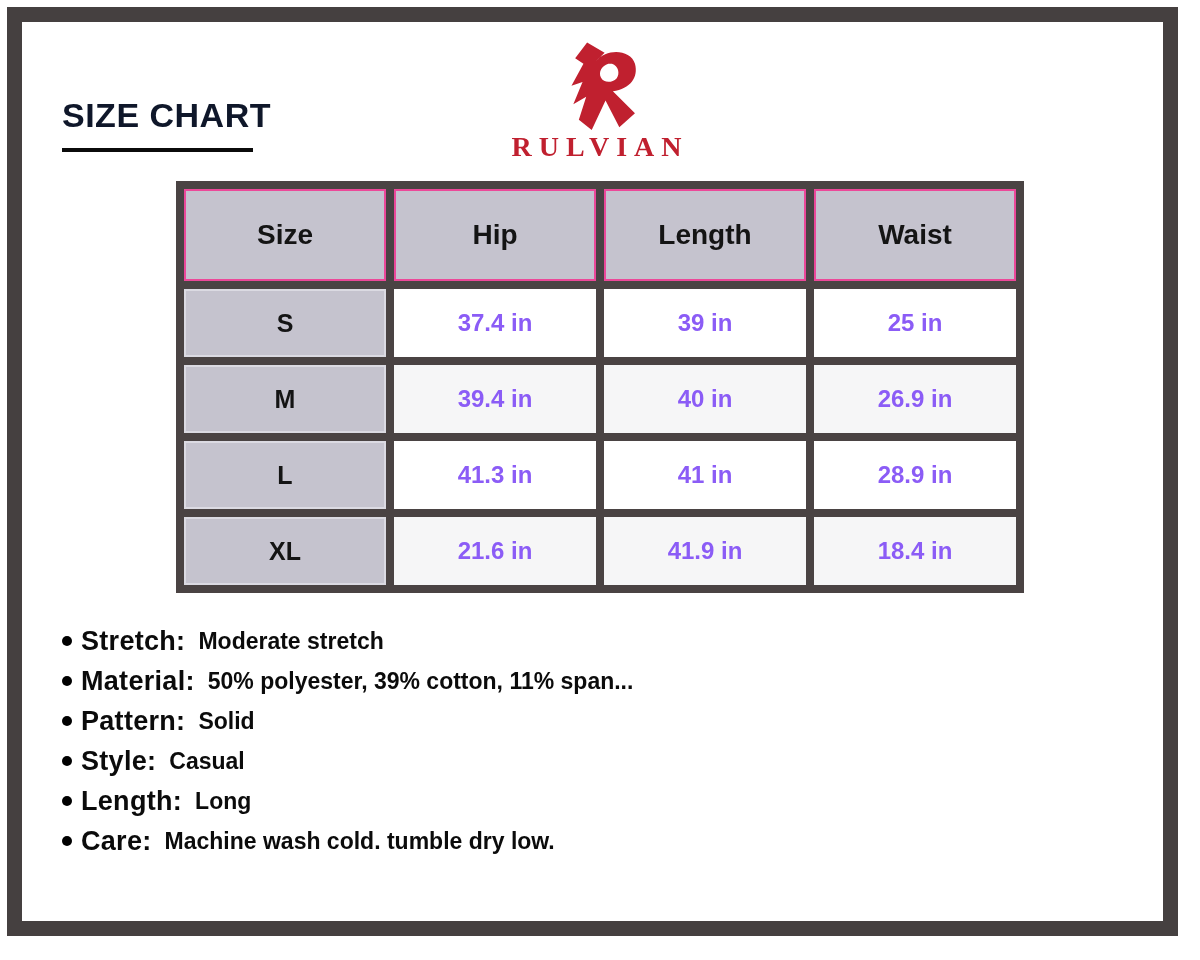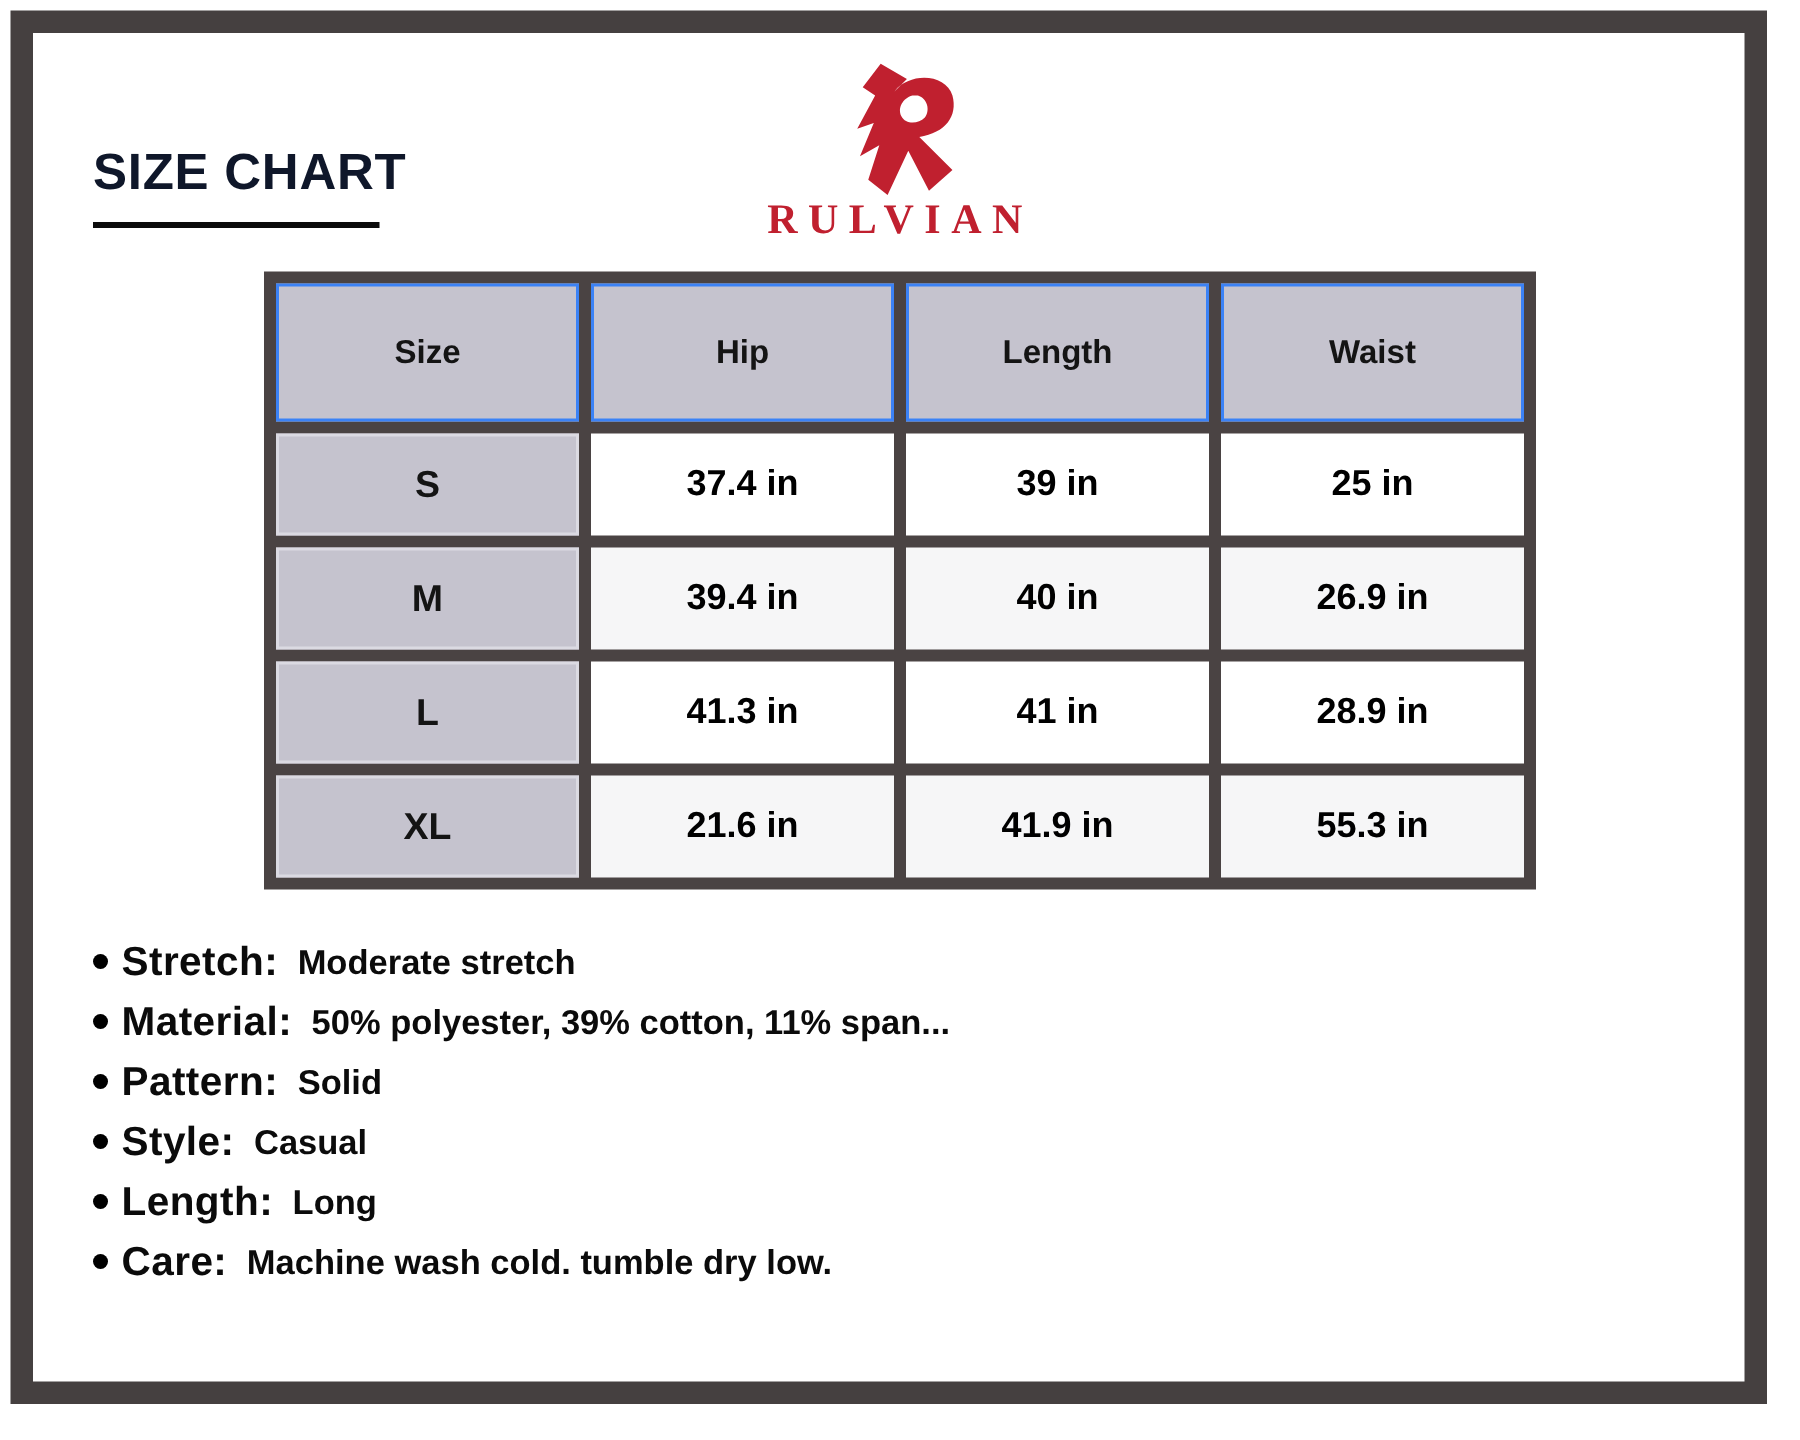--- a/index.html
+++ b/index.html
@@ -42,29 +42,29 @@
     border-collapse: separate; border-spacing: 8px;
     background: #4a4343;
   }
   .size-table th, .size-table td {
     width: 202px; box-sizing: border-box;
     text-align: center; vertical-align: middle;
     font-weight: bold; padding: 0;
   }
   .size-table th {
     height: 92px; background: #c5c3ce;
-    border: 2px solid #3b82f6; font-size: 22px; color: #141414;
+    border: 2px solid #ec4899; font-size: 28px; color: #141414;
   }
   .size-table td.size-cell {
     height: 68px; background: #c5c3ce;
     border: 2px solid #dbdae2; font-size: 25px; color: #141414;
   }
   .size-table td.val-cell {
     height: 68px; background: #ffffff;
-    border: 2px solid rgba(0,0,0,0); font-size: 24px; color: #000000;
+    border: 2px solid rgba(0,0,0,0); font-size: 24px; color: #8b5cf6;
   }
   .size-table tr.alt td.val-cell { background: #f6f6f7; }
   
   ul.details {
     position: absolute; left: 62px; top: 626px;
     list-style: none; margin: 0; padding: 0;
   }
   ul.details li {
     display: flex; align-items: center;
     height: 30px; margin-bottom: 10px; white-space: nowrap;
@@ -133,21 +133,21 @@
     <tr>
       <td class="size-cell">L</td>
       <td class="val-cell">41.3 in</td>
       <td class="val-cell">41 in</td>
       <td class="val-cell">28.9 in</td>
     </tr>
     <tr class="alt">
       <td class="size-cell">XL</td>
       <td class="val-cell">21.6 in</td>
       <td class="val-cell">41.9 in</td>
-      <td class="val-cell">55.3 in</td>
+      <td class="val-cell">18.4 in</td>
     </tr>
   </tbody>
 </table>
 
 <ul class="details">
   <li>
     <span class="bullet-dot"></span>
     <span class="detail-label">Stretch:</span>
     <span class="detail-value">Moderate stretch</span>
   </li>

